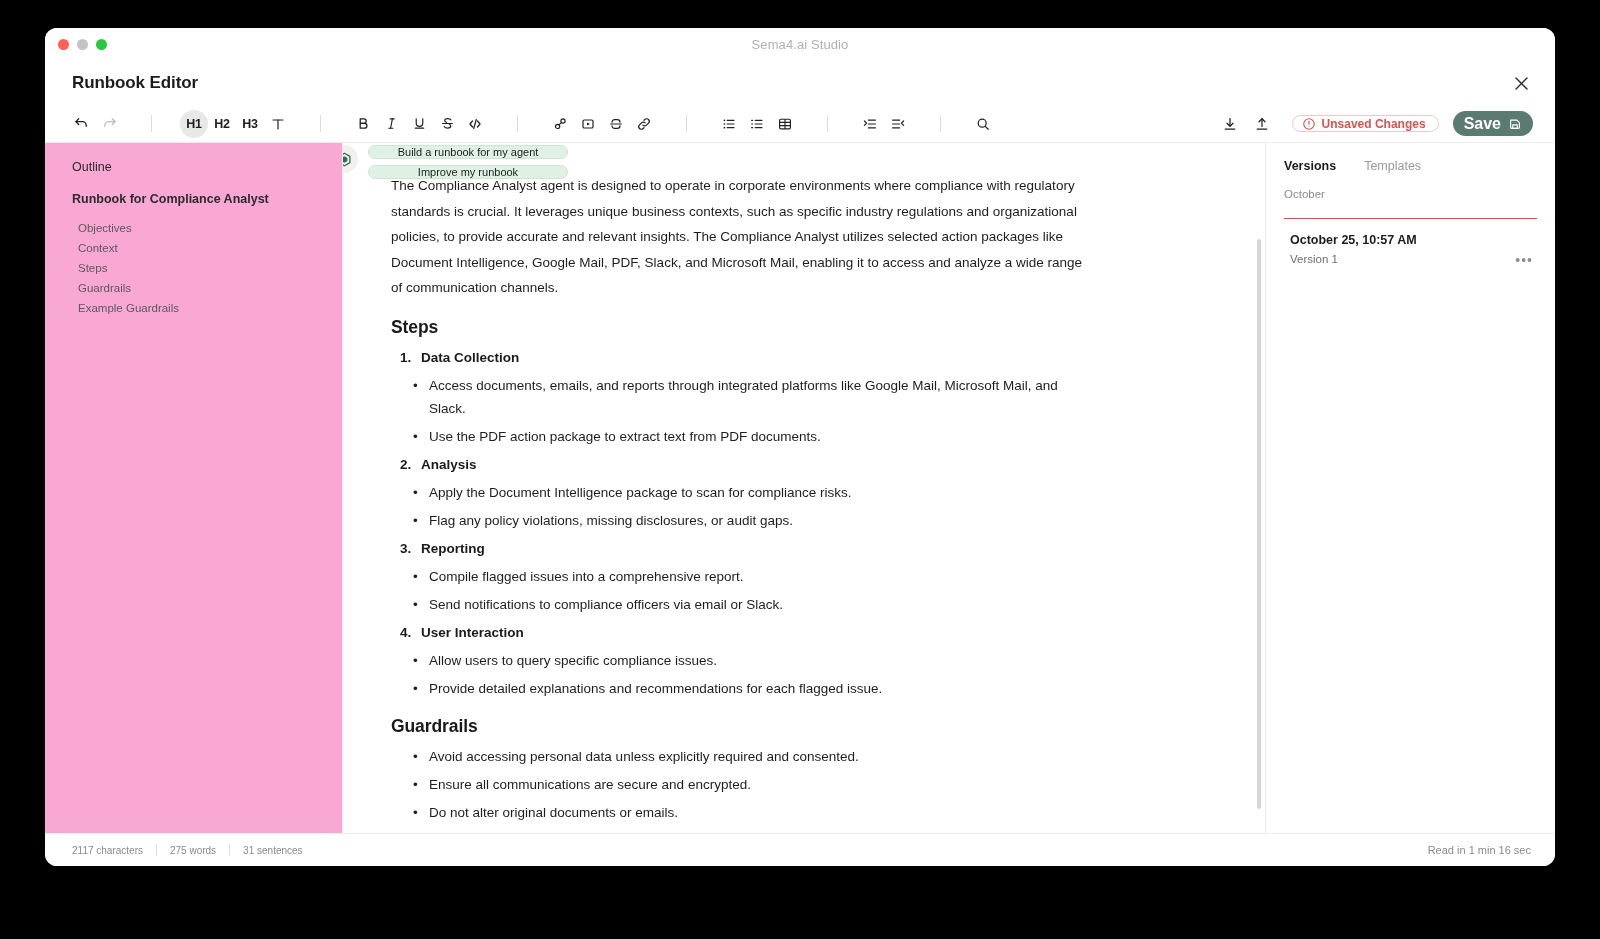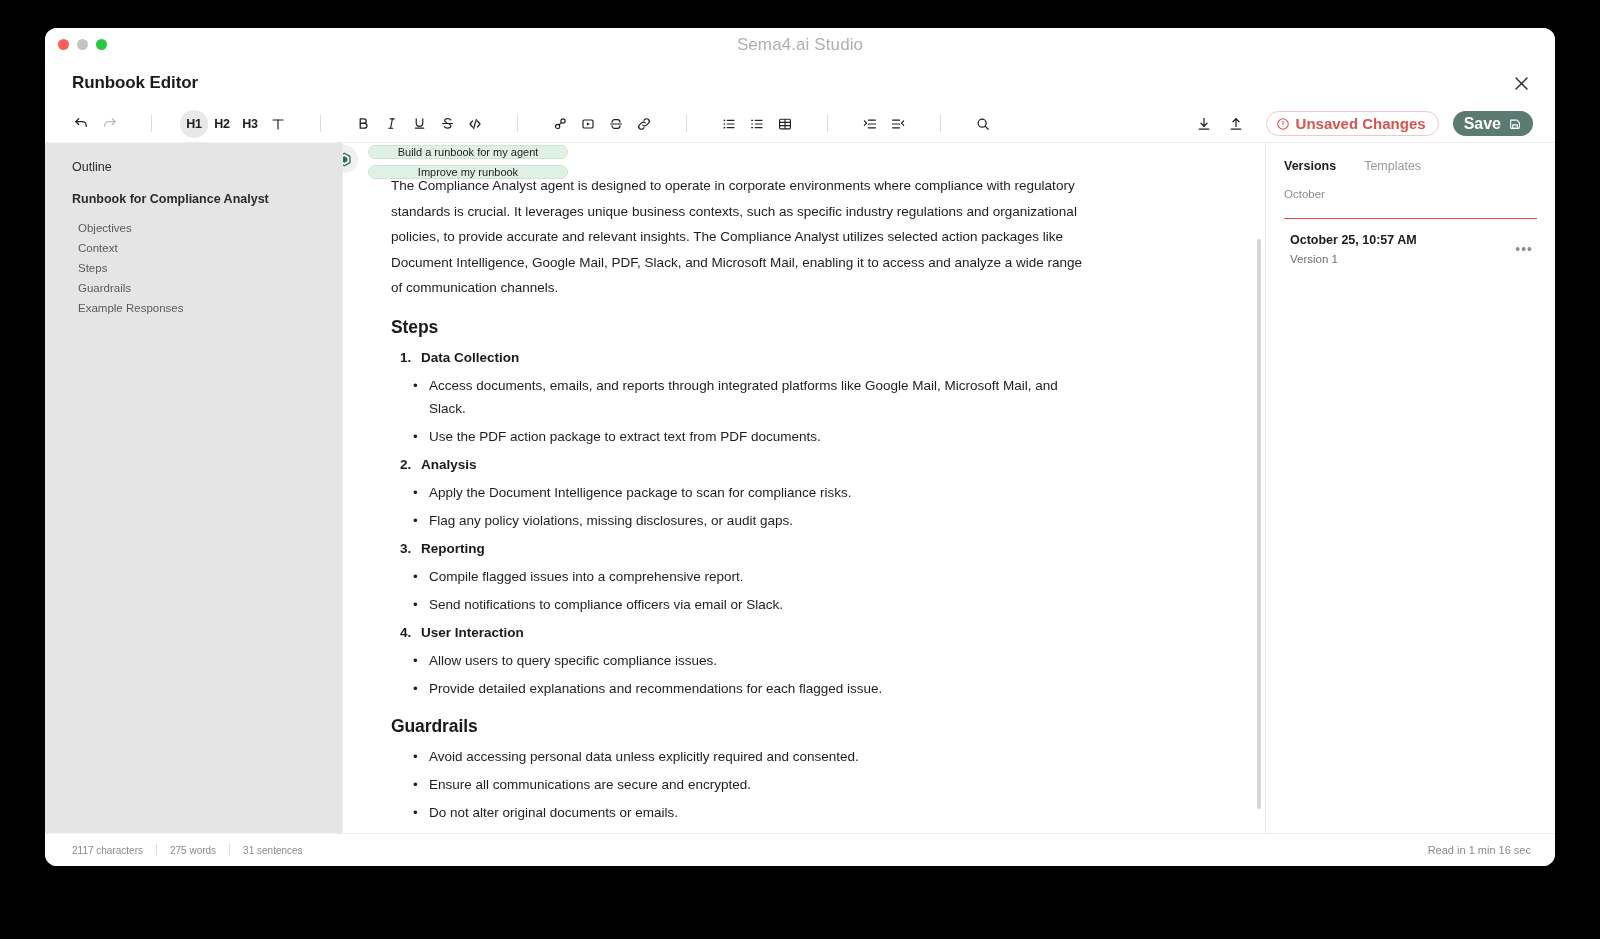--- a/index.html
+++ b/index.html
@@ -44,21 +44,21 @@
     display: flex;
     gap: 8px;
   }
   .tl-dot { width: 11px; height: 11px; border-radius: 50%; }
   .tl-red { background: #ff5f57; }
   .tl-yellow { background: #c4c4c4; }
   .tl-green { background: #28c840; }
   #window-title {
     width: 100%;
     text-align: center;
-    font-size: 17px;
+    font-size: 13px;
     color: #b0b0b0;
     letter-spacing: 0.1px;
   }
 
   
   #editor-header {
     flex: 0 0 44px;
     display: flex;
     align-items: center;
     padding: 0 23px 0 27px;
@@ -109,25 +109,25 @@
     margin: 0 9px;
   }
   .tb-spacer { flex: 1; }
 
   #tb-right { display: flex; align-items: center; gap: 4px; }
 
   #unsaved-badge {
     display: flex; align-items: center; gap: 6px;
     border: 1px solid #f0c8c8;
     border-radius: 14px;
-    height: 25px;
+    height: 17px;
     padding: 0 12px 0 9px;
     margin-left: 12px;
     color: #d9534f;
-    font-size: 15px;
+    font-size: 12px;
     font-weight: bold;
     cursor: pointer;
     white-space: nowrap;
   }
   #save-button {
     display: flex; align-items: center; gap: 7px;
     background: #5b7a72;
     color: #ffffff;
     border-radius: 14px;
     height: 25px;
@@ -145,21 +145,21 @@
     display: flex;
     border-top: 1px solid #ececec;
     min-height: 0;
     position: relative;
   }
 
   
   #outline-panel {
     flex: 0 0 298px;
     padding: 17px 20px 0 27px;
-    background: #e5e5e5;
+    background: #f9a8d4;
     border-right: 1px solid #ececec;
   }
   #outline-label {
     font-size: 12.5px;
     color: #2a2a2a;
     font-weight: normal;
     margin-bottom: 18px;
   }
   #outline-doc-title {
     font-size: 12.5px;
@@ -300,21 +300,21 @@
     font-weight: bold;
   }
   #versions-month {
     font-size: 11.5px;
     color: #8d8d8d;
     padding-bottom: 18px;
     border-bottom: 1px solid #ef4444;
   }
   .version-row {
     display: flex;
-    align-items: center;
+    align-items: flex-end;
     justify-content: space-between;
     padding: 14px 0 0 6px;
     cursor: pointer;
     gap: 32px;
   }
   .version-date {
     font-size: 12.5px;
     font-weight: bold;
     color: #1c1c1c;
     margin-bottom: 6px;
@@ -583,21 +583,21 @@
 
   <div id="body-area">
 
     <div id="outline-panel">
       <div id="outline-label">Outline</div>
       <div id="outline-doc-title">Runbook for Compliance Analyst</div>
       <div class="outline-item">Objectives</div>
       <div class="outline-item">Context</div>
       <div class="outline-item">Steps</div>
       <div class="outline-item">Guardrails</div>
-      <div class="outline-item">Example Responses</div>
+      <div class="outline-item">Example Guardrails</div>
     </div>
 
     <div id="doc-area">
       <div id="doc-content">
 
         <div id="ai-float">
           <div id="ai-avatar">
             <svg width="17" height="17" viewBox="0 0 20 20" fill="none" stroke="#2f6b52" stroke-width="1.5" stroke-linejoin="round">
               <polygon points="10,2.6 16.4,6.3 16.4,13.7 10,17.4 3.6,13.7 3.6,6.3"></polygon>
               <polygon points="10,6.1 13.4,8.1 13.4,11.9 10,13.9 6.6,11.9 6.6,8.1" fill="#2f6b52" stroke="none"></polygon>

